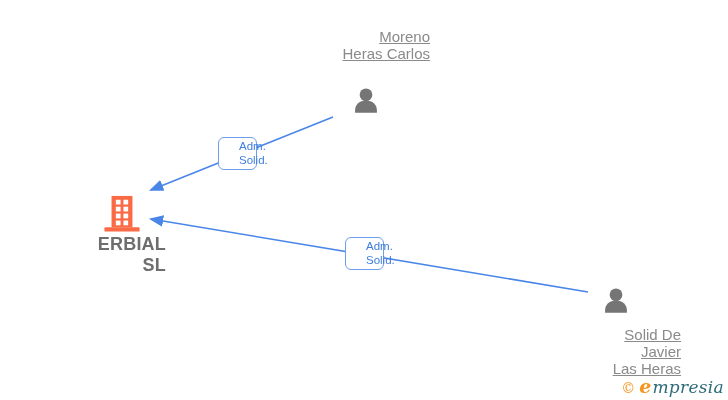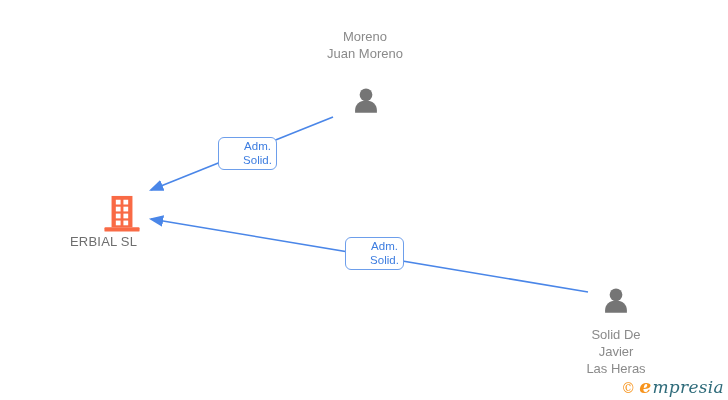--- a/index.html
+++ b/index.html
@@ -17,33 +17,33 @@
   html,body { background:#ffffff; }
   body { font-family: "Liberation Sans", sans-serif; }
   .canvas {
     position:relative; width:728px; height:400px; background:#ffffff; overflow:hidden;
   }
   .edges { position:absolute; left:0; top:0; width:728px; height:400px; }
   .edge-line { stroke: var(--c-edge-blue); stroke-width:1.6; fill:none; }
   .arrowhead { fill: var(--c-edge-blue); }
 
   .node { position:absolute; }
-  .name-block { width:130px; text-align:center; color:var(--c-name-gray); font-size:13px; line-height:17px; }
+  .name-block { width:130px; text-align:right; color:var(--c-name-gray); font-size:15px; line-height:17px;text-decoration:underline; }
   .icon-box { position:absolute; }
   .person-icon-svg { display:block; }
   .person-fill { fill: var(--c-person-gray); }
 
   .company-label {
-    position:absolute; width:96px; text-align:left;
-    color:var(--c-company-gray); font-size:13px; font-weight:normal; letter-spacing:0.2px;
+    position:absolute; width:96px; text-align:right;
+    color:var(--c-company-gray); font-size:18px; font-weight:bold; letter-spacing:0.2px;
   }
   .building-fill { fill: var(--c-building-orange); }
 
   .edge-label {
-    position:absolute; width:59px; height:33px;
+    position:absolute; width:39px; height:33px;
     background:#ffffff; border:1.5px solid var(--c-box-border); border-radius:6px;
     color:var(--c-label-blue); font-size:11.5px; line-height:13.5px;
     text-align:center; padding-top:2px;padding-left:20px;
   }
 
   .watermark {
     position:absolute; right:4px; top:375px; height:22px;
     display:flex; align-items:baseline; gap:4px;
     font-family:"DejaVu Serif", serif; font-style:italic; cursor:pointer;
   }
@@ -62,21 +62,21 @@
         <path class="arrowhead" d="M0 0 L10 4 L0 8 Z"></path>
       </marker>
     </defs>
     <line class="edge-line" x1="333" y1="117" x2="151" y2="190" marker-end="url(#arrow)"></line>
     <line class="edge-line" x1="588" y1="292" x2="151" y2="219" marker-end="url(#arrow)"></line>
   </svg>
 
   <div class="node" style="left:300px; top:28px;">
     <div class="name-block">
       <div>Moreno</div>
-      <div>Juan Moreno</div>
+      <div>Heras Carlos</div>
     </div>
   </div>
   <div class="icon-box" style="left:349px; top:85px;">
     <svg class="person-icon-svg" width="34" height="34" viewBox="0 0 24 24">
       <circle class="person-fill" cx="12" cy="6.9" r="4.5"></circle>
       <path class="person-fill" d="M12 11 C7.4 11 4.3 13.9 4.3 17.9 L4.3 19.6 L19.7 19.6 L19.7 17.9 C19.7 13.9 16.6 11 12 11 Z"></path>
     </svg>
   </div>
 
   <div class="icon-box" style="left:103px; top:194px;">

